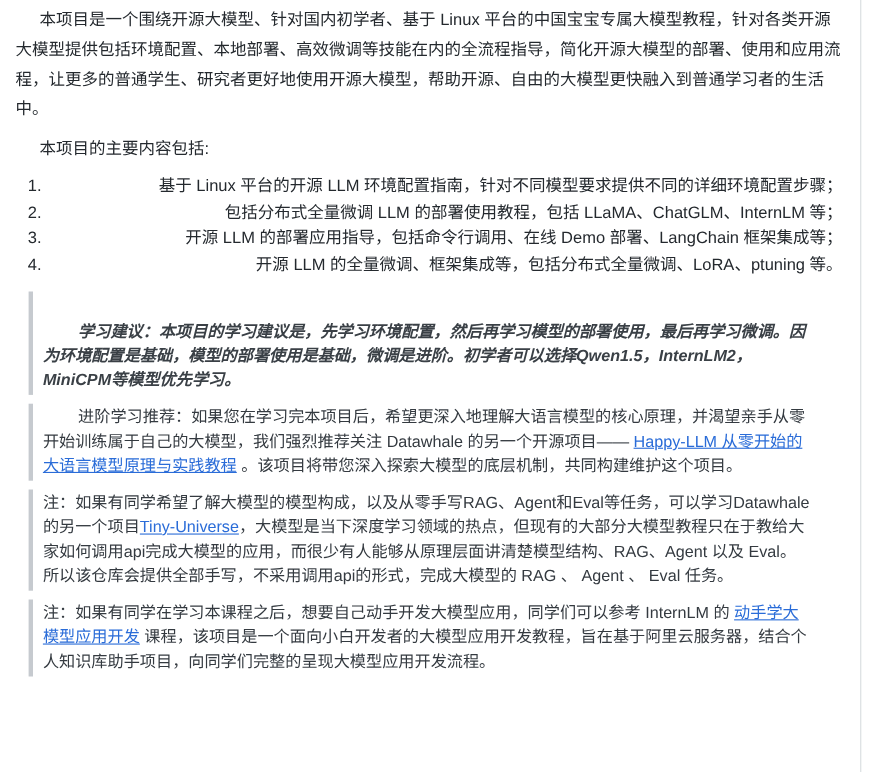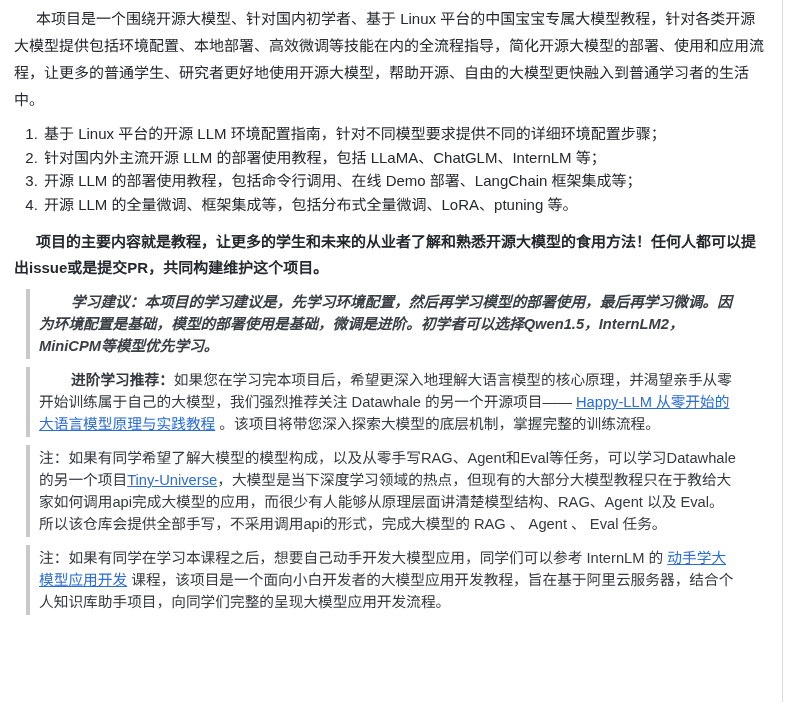--- a/index.html
+++ b/index.html
@@ -27,69 +27,71 @@
     margin: 0 0 9px 0;
     line-height: 27px;
     text-indent: 22px;
   }
   p.body.bold { font-weight: 700; line-height: 26px; margin-bottom: 8px; }
   p.body.single { line-height: 20px; margin-bottom: 10px; }
   ol.contents {
     margin: 0 0 13px 0;
     padding: 0 0 0 28px;
     line-height: 23.5px;
+    text-align: right;
   }
   ol.contents li { padding-left: 2px; }
   blockquote.quote {
     margin: 0 20px 8px 12px;
     padding: 2px 10px 2px 9px;
     border-left: 4px solid #c6cacf;
     color: #343a40;
     line-height: 22px;
     font-size: 14.7px;
   }
   blockquote.quote p { margin: 0; }
   .indent2 { text-indent: 32px; }
   blockquote.advice p {
     font-weight: 700;
     font-style: italic;
     color: #3a4046;
+    margin-top: 24px;
   }
-  .qlabel { font-weight: 700; }
+  .qlabel { font-weight: 400; }
   a.link {
     color: #2a6cd8;
     text-decoration: underline;
     cursor: pointer;
   }
 </style>
 </head>
 <body>
 
 <div class="doc">
 
   <p class="body">本项目是一个围绕开源大模型、针对国内初学者、基于 Linux 平台的中国宝宝专属大模型教程，针对各类开源大模型提供包括环境配置、本地部署、高效微调等技能在内的全流程指导，简化开源大模型的部署、使用和应用流程，让更多的普通学生、研究者更好地使用开源大模型，帮助开源、自由的大模型更快融入到普通学习者的生活中。</p>
 
+  <p class="body">本项目的主要内容包括:</p>
 
   <ol class="contents">
     <li>基于 Linux 平台的开源 LLM 环境配置指南，针对不同模型要求提供不同的详细环境配置步骤；</li>
-    <li>针对国内外主流开源 LLM 的部署使用教程，包括 LLaMA、ChatGLM、InternLM 等；</li>
-    <li>开源 LLM 的部署使用教程，包括命令行调用、在线 Demo 部署、LangChain 框架集成等；</li>
+    <li>包括分布式全量微调 LLM 的部署使用教程，包括 LLaMA、ChatGLM、InternLM 等；</li>
+    <li>开源 LLM 的部署应用指导，包括命令行调用、在线 Demo 部署、LangChain 框架集成等；</li>
     <li>开源 LLM 的全量微调、框架集成等，包括分布式全量微调、LoRA、ptuning 等。</li>
   </ol>
 
-  <p class="body bold">项目的主要内容就是教程，让更多的学生和未来的从业者了解和熟悉开源大模型的食用方法！任何人都可以提出issue或是提交PR，共同构建维护这个项目。</p>
 
 
   <blockquote class="quote advice">
     <p class="indent2">学习建议：本项目的学习建议是，先学习环境配置，然后再学习模型的部署使用，最后再学习微调。因为环境配置是基础，模型的部署使用是基础，微调是进阶。初学者可以选择Qwen1.5，InternLM2，MiniCPM等模型优先学习。</p>
   </blockquote>
 
   <blockquote class="quote">
     <p class="indent2">
-      <span class="qlabel">进阶学习推荐：</span><span>如果您在学习完本项目后，希望更深入地理解大语言模型的核心原理，并渴望亲手从零开始训练属于自己的大模型，我们强烈推荐关注 Datawhale 的另一个开源项目—— </span><a class="link" href="#">Happy-LLM 从零开始的大语言模型原理与实践教程</a><span> 。该项目将带您深入探索大模型的底层机制，掌握完整的训练流程。</span>
+      <span class="qlabel">进阶学习推荐：</span><span>如果您在学习完本项目后，希望更深入地理解大语言模型的核心原理，并渴望亲手从零开始训练属于自己的大模型，我们强烈推荐关注 Datawhale 的另一个开源项目—— </span><a class="link" href="#">Happy-LLM 从零开始的大语言模型原理与实践教程</a><span> 。该项目将带您深入探索大模型的底层机制，共同构建维护这个项目。</span>
     </p>
   </blockquote>
 
   <blockquote class="quote">
     <p>
       <span>注：如果有同学希望了解大模型的模型构成，以及从零手写RAG、Agent和Eval等任务，可以学习Datawhale的另一个项目</span><a class="link" href="#">Tiny-Universe</a><span>，大模型是当下深度学习领域的热点，但现有的大部分大模型教程只在于教给大家如何调用api完成大模型的应用，而很少有人能够从原理层面讲清楚模型结构、RAG、Agent 以及 Eval。所以该仓库会提供全部手写，不采用调用api的形式，完成大模型的 RAG 、 Agent 、 Eval 任务。</span>
     </p>
   </blockquote>
 
 

